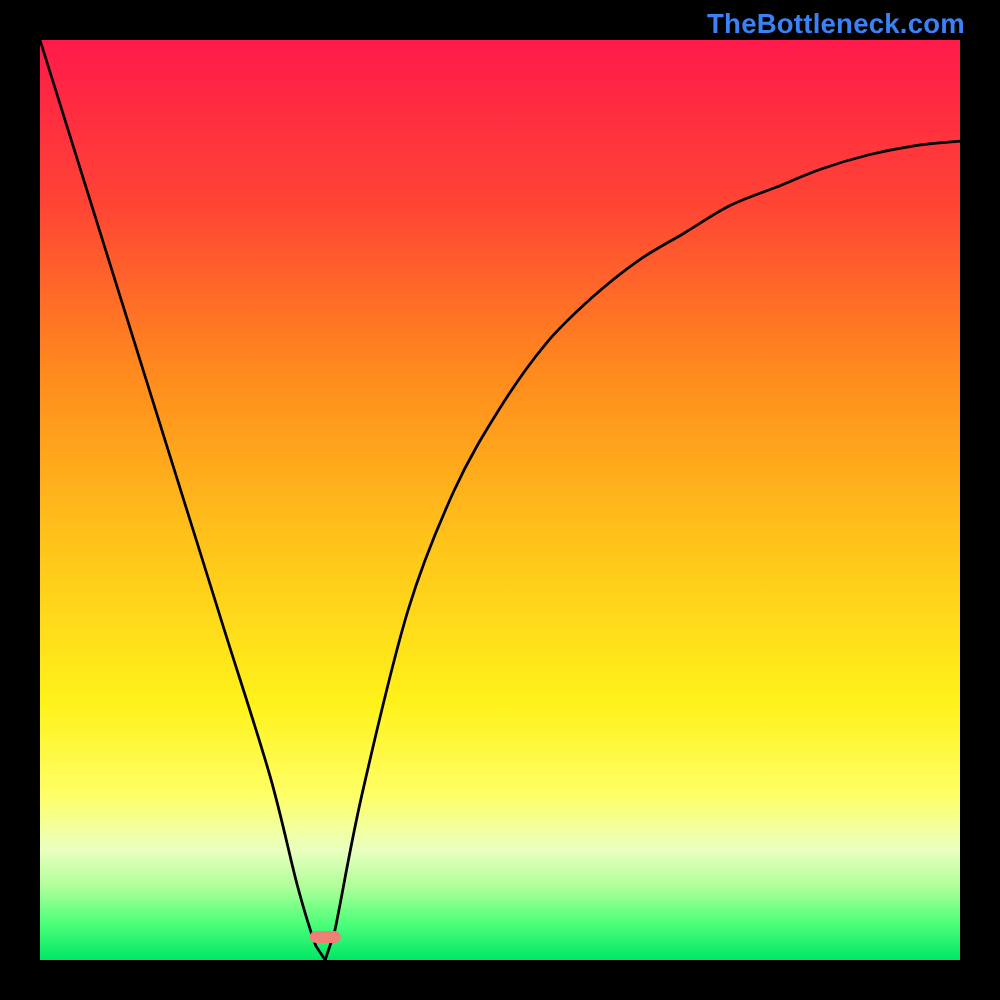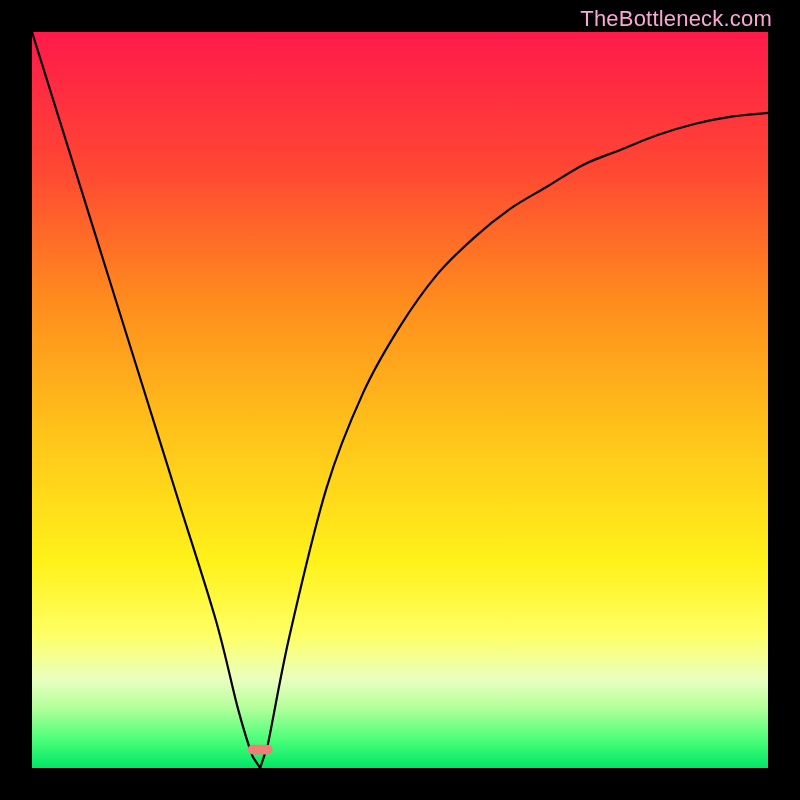--- a/index.html
+++ b/index.html
@@ -16,23 +16,23 @@
     left: 32px;
     top: 32px;
     width: 736px;
     height: 736px;
     background: #000;
   }
   .watermark {
     position: absolute;
     top: 6px;
     right: 28px;
-    color: #f9a8d4;
+    color: #3b82f6;
     font-size: 22px;
-    font-weight: 400;
+    font-weight: 700;
     letter-spacing: 0.2px;
   }
   svg { display: block; }
 </style>
 </head>
 <body>
 
 <div class="watermark">TheBottleneck.com</div>
 
 <div class="frame">

